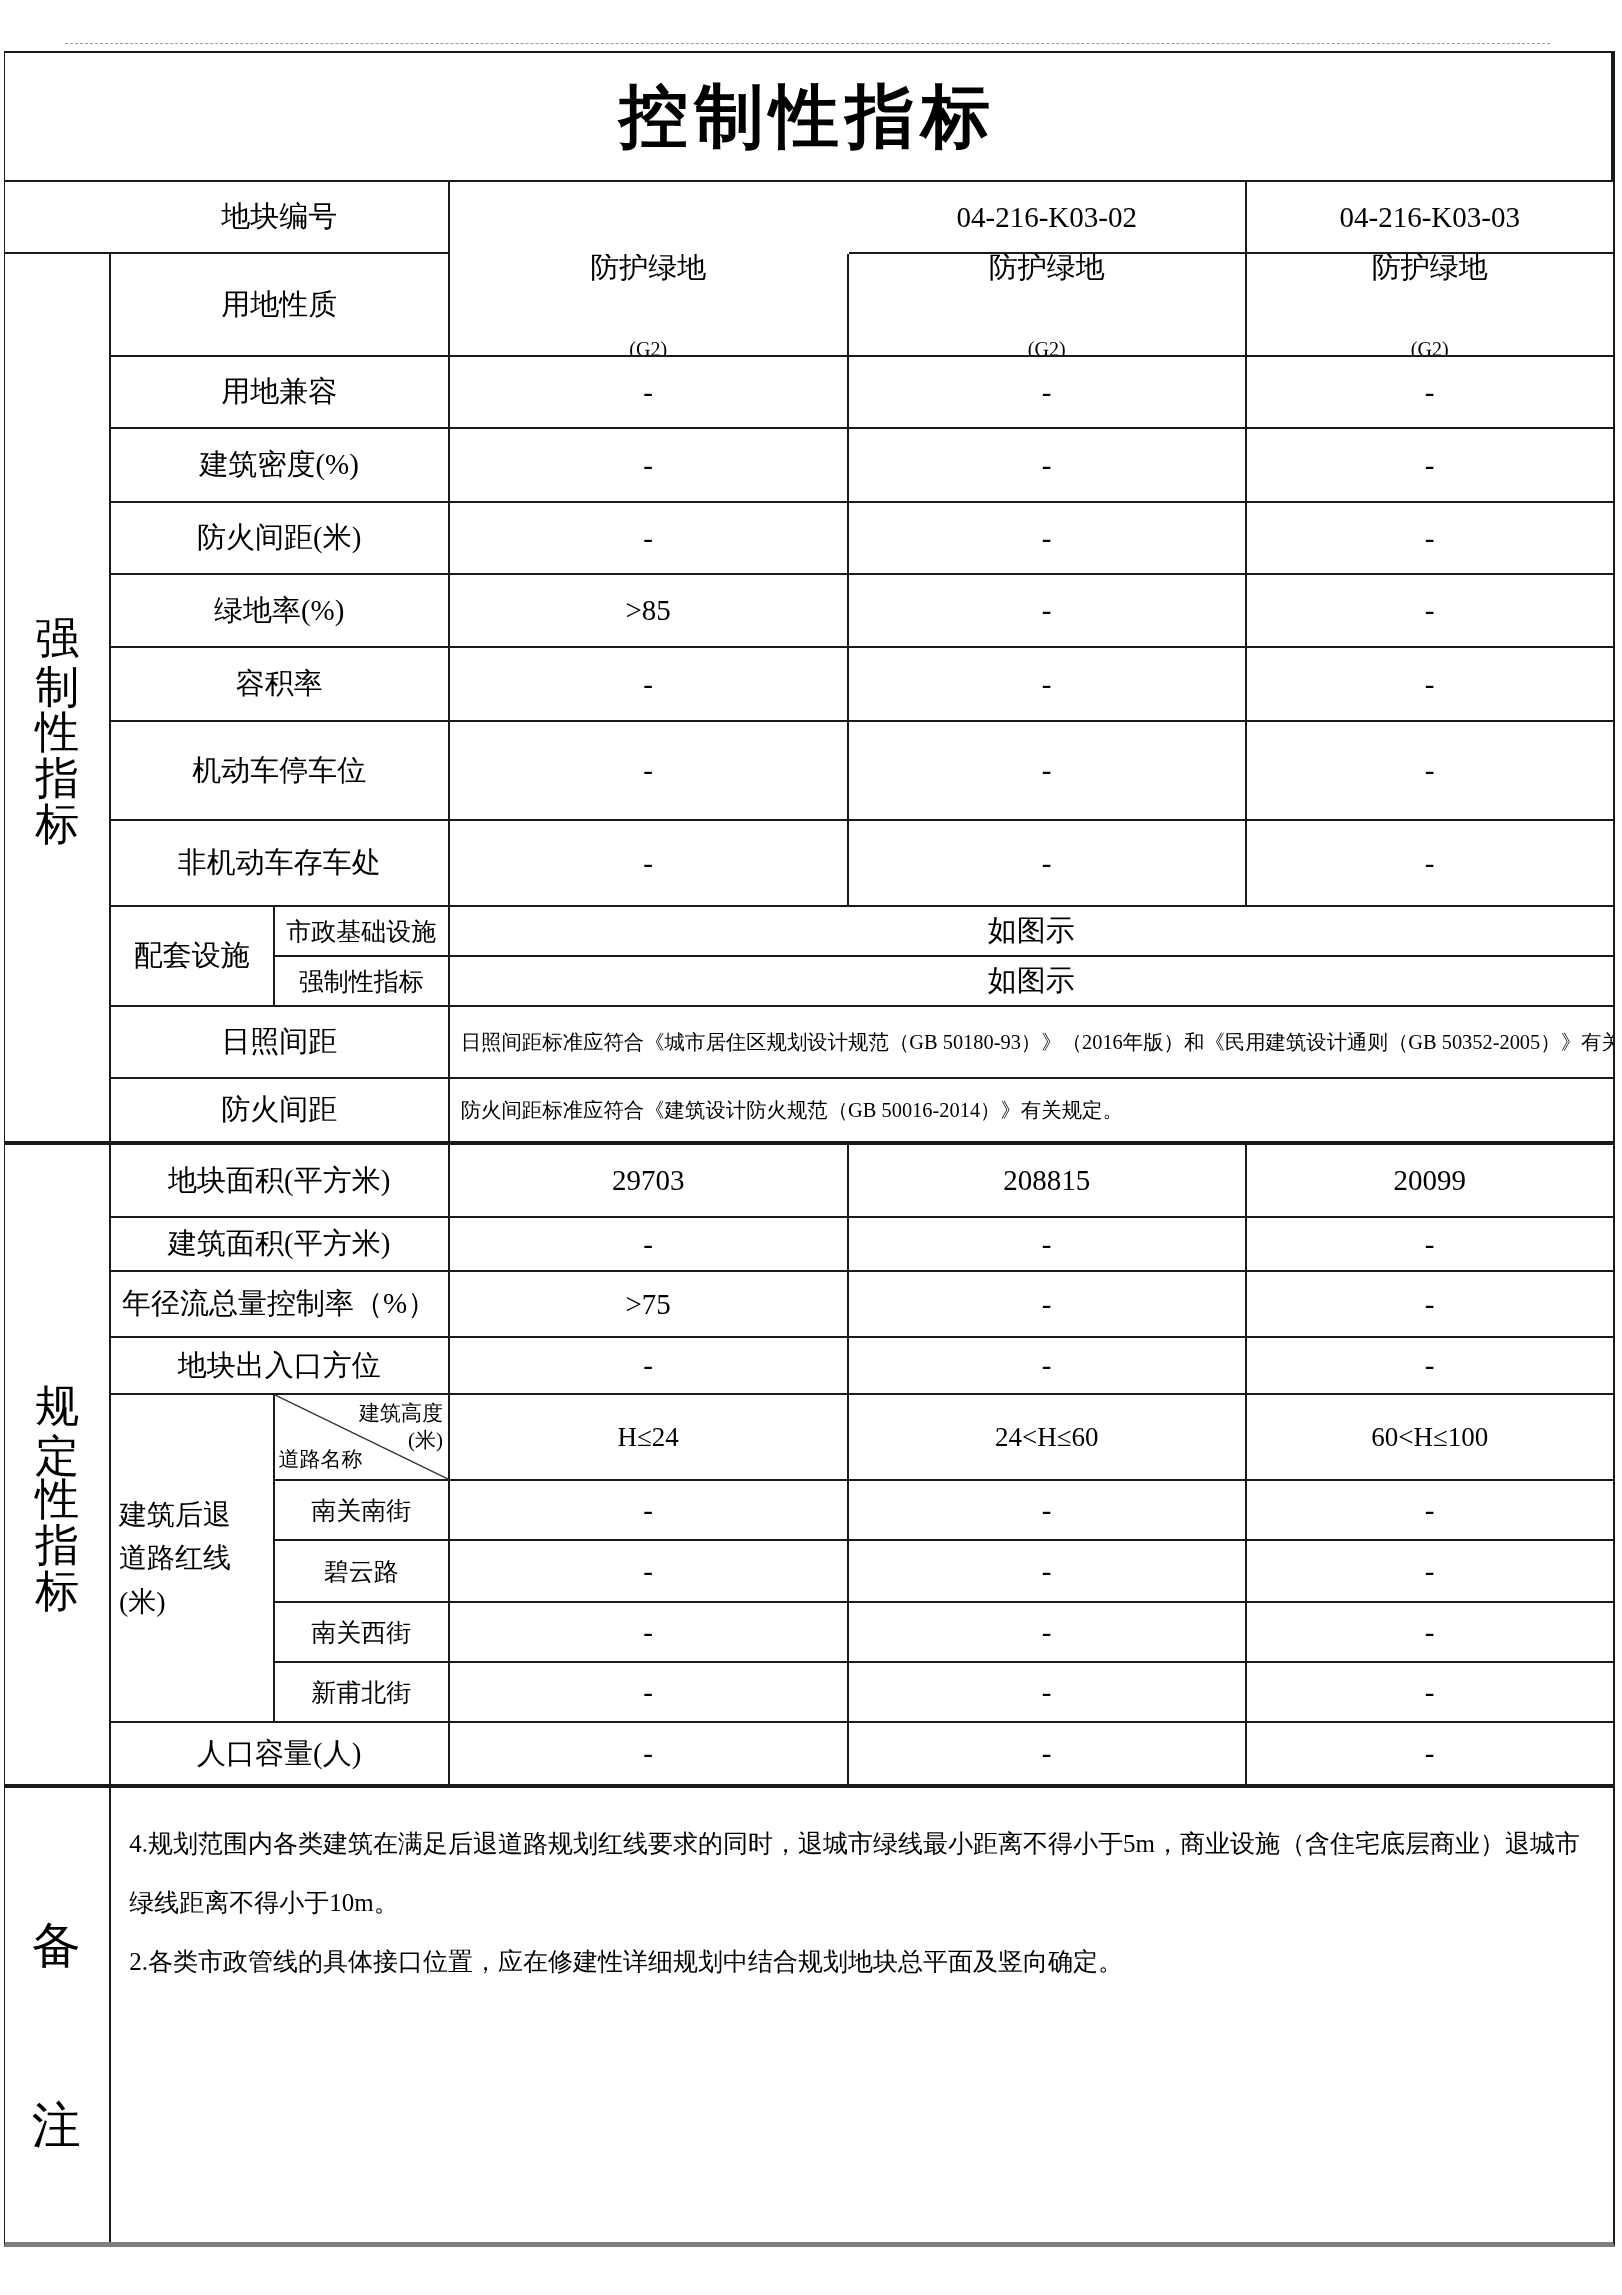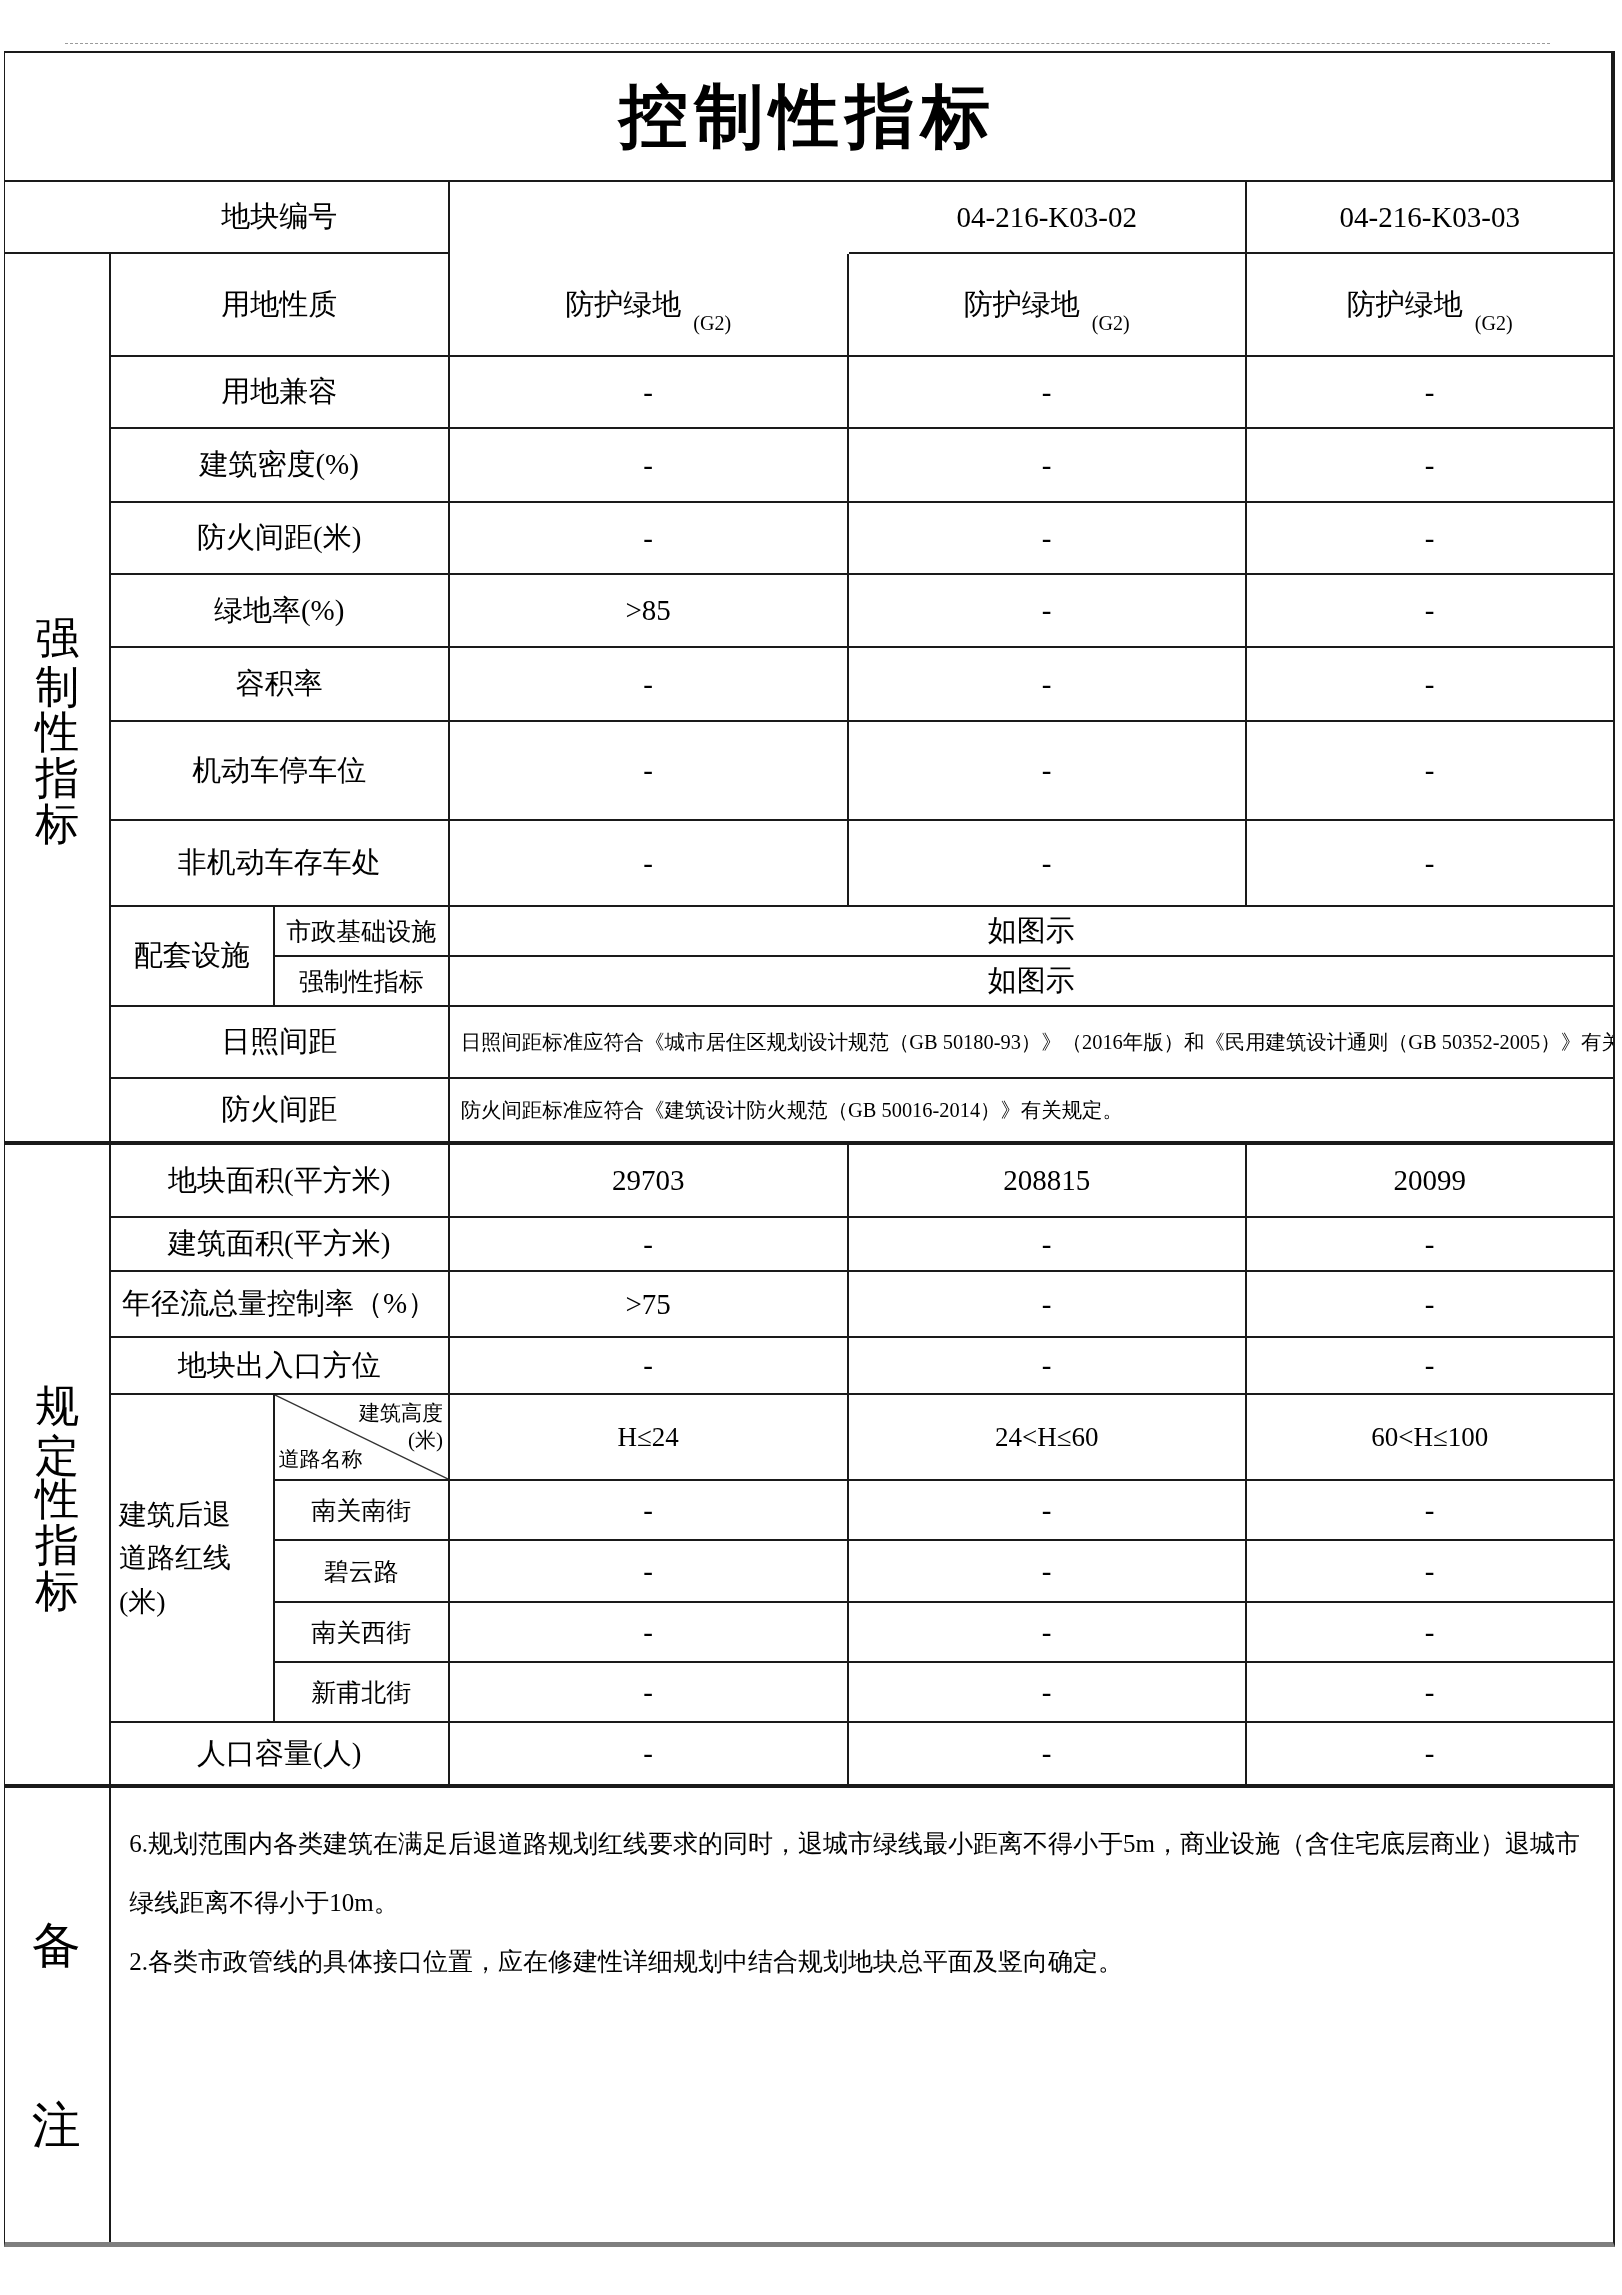--- a/index.html
+++ b/index.html
@@ -29,21 +29,21 @@
   .no-br { border-right:none; }
   .no-bb { border-bottom:none; }
   .thick-b { border-bottom-width:4.6px; }
   .title-cell { font-size:69px; font-weight:600; letter-spacing:6.5px; }
   .lbl  { font-size:29px; white-space:nowrap; }
   .val  { font-size:29px; }
   .sub-lbl { font-size:25px; white-space:nowrap; }
   .street  { font-size:25px; white-space:nowrap; }
   .hh   { font-size:27px; white-space:nowrap; }
   .plotno-lbl { padding-left:106px;font-family:Liberation Mono, monospace; }
-  .two-line { flex-direction:row; gap:12px; }
+  .two-line { flex-direction:column; gap:12px; }
   .two-line .l2 { font-size:20px;margin-top:38px; }
   .note { font-size:20.4px; justify-content:flex-start; text-align:left; padding-left:11px; padding-right:4.6px; white-space:nowrap; }
   .band-cell { }
   .vband {
     writing-mode:vertical-rl; text-orientation:upright;
     font-size:44px; letter-spacing:46px; line-height:1;
   }
   .vband-rem {
     writing-mode:vertical-rl; text-orientation:upright;
     font-size:49px; letter-spacing:176px; line-height:1;
@@ -205,19 +205,19 @@
 
     <div class="c lbl thick-b" style="grid-area:24/2/25/4">人口容量(人)</div>
     <div class="c val thick-b" style="grid-area:24/4/25/5">-</div>
     <div class="c val thick-b" style="grid-area:24/5/25/6">-</div>
     <div class="c val no-br thick-b" style="grid-area:24/6/25/7">-</div>
 
     <div class="c band-cell band-rem-cell no-bb" style="grid-area:25/1/26/2">
       <span class="vband-rem">备注</span>
     </div>
     <div class="c remarks-cell no-bb no-br" style="grid-area:25/2/26/7">
-      <div>6.规划范围内各类建筑在满足后退道路规划红线要求的同时，退城市绿线最小距离不得小于5m，商业设施（含住宅底层商业）退城市绿线距离不得小于10m。</div>
+      <div>4.规划范围内各类建筑在满足后退道路规划红线要求的同时，退城市绿线最小距离不得小于5m，商业设施（含住宅底层商业）退城市绿线距离不得小于10m。</div>
       <div>2.各类市政管线的具体接口位置，应在修建性详细规划中结合规划地块总平面及竖向确定。</div>
     </div>
 
   </div>
 </div>
 
 
 </body></html>

